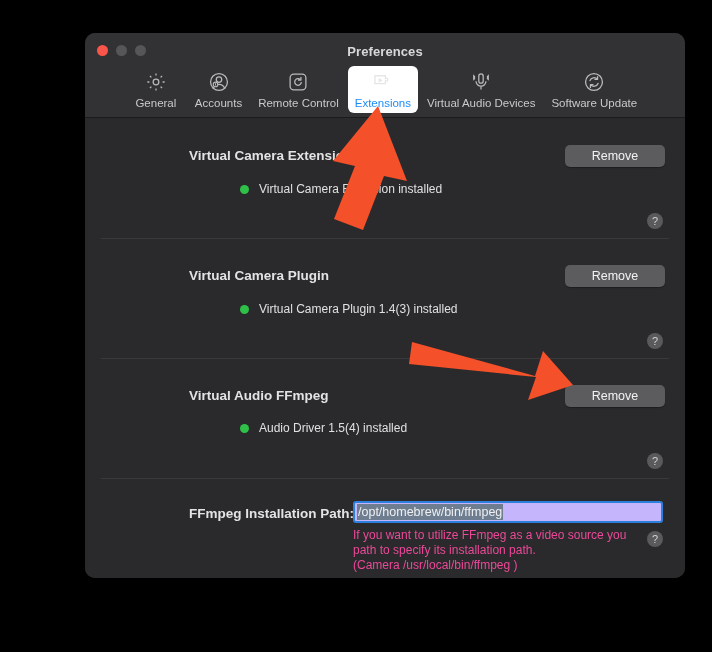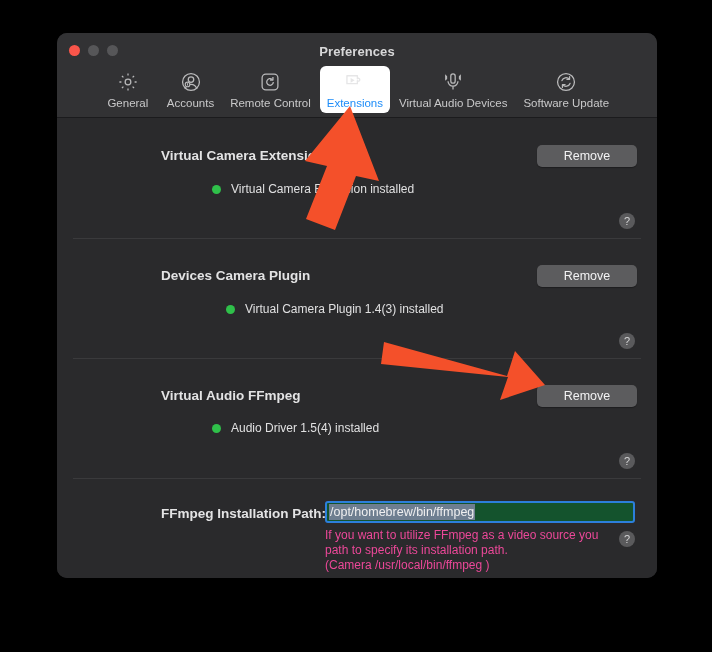--- a/index.html
+++ b/index.html
@@ -11,20 +11,21 @@
     overflow: hidden;
     font-family: "Liberation Sans", sans-serif;
     -webkit-font-smoothing: antialiased;
   }
 
   #root {
     position: relative;
     width: 600px;
     height: 652px;
     background: #000000;
+    margin-left: 28px;
   }
 
   
   .window {
     position: absolute;
     left: 57px;
     top: 33px;
     width: 600px;
     height: 545px;
     background: #2a2a2c;
@@ -181,21 +182,21 @@
     cursor: default;
     user-select: none;
   }
   .ff-field {
     position: absolute;
     left: 325px;
     top: 493px;
     width: 310px;
     height: 22px;
     box-sizing: border-box;
-    background: #14532d;
+    background: #c4b5fd;
     border: 2px solid #2c7fdb;
     border-radius: 3px;
     display: flex;
     align-items: center;
     padding: 8px 2px;
     overflow: hidden;
   }
   .ff-value {
     font-size: 12.5px;
     color: #f0f0f1;
@@ -317,22 +318,22 @@
         <div class="status-row" style="left:155px; top:64px;">
           <span class="status-dot"></span>
           <span class="status-text">Virtual Camera Extension installed</span>
         </div>
         <button class="remove-btn" style="left:480px; top:27px;">Remove</button>
         <div class="help-btn" style="left:562px; top:95px;">?</div>
         <div class="sec-divider" style="top:120px;"></div>
       </div>
 
       <div class="section">
-        <div class="sec-title" style="left:104px; top:150px;">Devices Camera Plugin</div>
-        <div class="status-row" style="left:169px; top:184px;">
+        <div class="sec-title" style="left:104px; top:150px;">Virtual Camera Plugin</div>
+        <div class="status-row" style="left:155px; top:184px;">
           <span class="status-dot"></span>
           <span class="status-text">Virtual Camera Plugin 1.4(3) installed</span>
         </div>
         <button class="remove-btn" style="left:480px; top:147px;">Remove</button>
         <div class="help-btn" style="left:562px; top:215px;">?</div>
         <div class="sec-divider" style="top:240px;"></div>
       </div>
 
       <div class="section">
         <div class="sec-title" style="left:104px; top:270px;">Virtual Audio FFmpeg</div>

